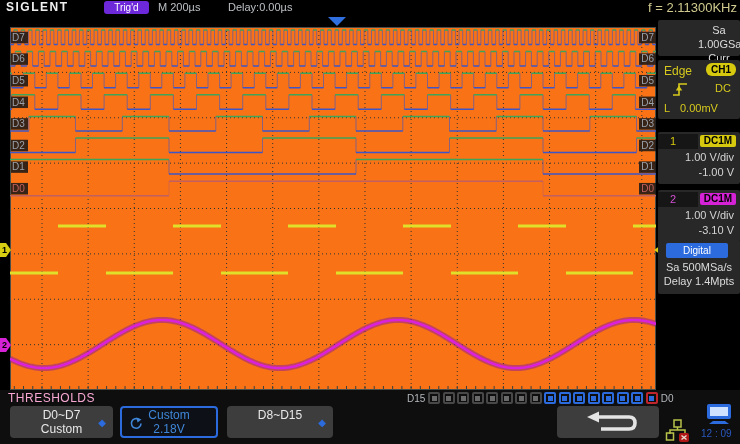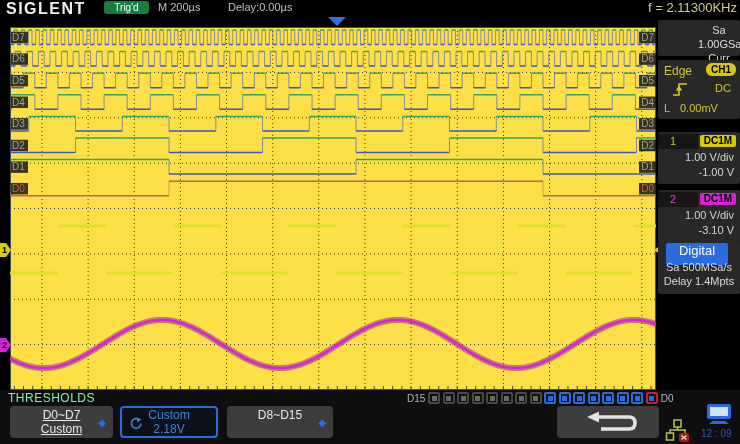--- a/index.html
+++ b/index.html
@@ -1,42 +1,42 @@
 <!DOCTYPE html>
 <html><head>
 <meta charset="utf-8">
 <style>
   html,body{margin:0;padding:0;width:740px;height:444px;background:#000;overflow:hidden;
     font-family:"Liberation Sans",sans-serif;}
   #screen{position:absolute;inset:0;}
   
-  .logo{position:absolute;left:6px;top:0;color:#f0f0f0;font-size:16px;font-weight:bold;letter-spacing:1.5px;}
-  .trigd{position:absolute;left:104px;top:1px;width:45px;height:13px;background:#15803d;border-radius:3px;
+  .logo{position:absolute;left:6px;top:0;color:#f0f0f0;font-size:12px;font-weight:bold;letter-spacing:1.5px;}
+  .trigd{position:absolute;left:104px;top:1px;width:45px;height:13px;background:#6d28d9;border-radius:3px;
     color:#fff;font-size:10px;text-align:center;line-height:13px;}
   .tb-text{position:absolute;top:1px;color:#bcc0c4;font-size:11px;}
   .freq{position:absolute;right:3px;top:0;color:#d0ca8e;font-size:13px;}
   
-  #grid{position:absolute;left:10px;top:27px;width:646px;height:363px;background:#fde047;}
+  #grid{position:absolute;left:10px;top:27px;width:646px;height:363px;background:#f97316;}
   
   .trig-tri{position:absolute;left:328px;top:17px;width:0;height:0;
     border-left:9px solid transparent;border-right:9px solid transparent;border-top:9px solid #2f6fe0;}
   .chan-marker{position:absolute;left:0;width:11px;height:14px;color:#000;font-size:9px;font-weight:bold;
     line-height:14px;padding-left:2px;clip-path:polygon(0 0,55% 0,100% 50%,55% 100%,0 100%);box-sizing:border-box;}
   .trig-level-tri{position:absolute;left:654px;top:241px;width:0;height:0;
     border-top:9px solid transparent;border-bottom:9px solid transparent;border-right:13px solid #d8ce12;}
   
   .sbox{position:absolute;left:658px;width:82px;background:#282828;border-radius:2px;box-sizing:border-box;}
   .sline{color:#dcdcdc;font-size:11px;text-align:center;line-height:14px;}
   .ytext{color:#d6c91c;}
   .badge{position:absolute;border-radius:2px;color:#000;font-weight:bold;font-size:10px;text-align:center;}
   .numcell{position:absolute;left:0;top:2px;width:40px;height:15px;background:#161616;font-size:11px;
     line-height:15px;padding-left:12px;box-sizing:border-box;}
   
   #menubar{position:absolute;left:0;top:390px;width:740px;height:54px;background:#0e0e0e;}
-  .thr{position:absolute;left:8px;top:1px;color:#86efac;font-size:12px;letter-spacing:.5px;}
+  .thr{position:absolute;left:8px;top:1px;color:#f9a8d4;font-size:12px;letter-spacing:.5px;}
   .dstrip{position:absolute;left:407px;top:2px;height:12px;display:flex;align-items:center;gap:3px;}
   .dstrip .lab{color:#b4b8bc;font-size:10px;}
   .dbox{width:8px;height:8px;border:2px solid #484848;border-radius:2px;position:relative;}
   .dbox::after{content:"";position:absolute;inset:1.5px;background:#6a6a6a;}
   .dbox.on{border-color:#2b6bdd;} .dbox.on::after{background:#2b6bdd;}
   .dbox.sel{border-color:#c0242c;} .dbox.sel::after{background:#2b6bdd;}
   .mbtn{position:absolute;top:16px;height:32px;background:#3d3d3d;border-radius:4px;color:#e8e8e8;
     font-size:12px;text-align:center;box-sizing:border-box;padding-top:2px;}
   .mbtn .l1,.mbtn .l2{line-height:14px;}
   .mbtn.active{background:#0d1117;border:2px solid #2b6bdd;color:#3f86d9;padding-top:0;}
@@ -244,21 +244,21 @@
       <div style="position:absolute;right:6px;top:19px;color:#d4d4d4;font-size:11px;">1.00 V/div</div>
       <div style="position:absolute;right:6px;top:34px;color:#d4d4d4;font-size:11px;">-1.00 V</div>
     </div>
     <div class="sbox" style="top:190px;height:52px;">
       <div class="numcell" style="color:#d24fd2;">2</div>
       <span class="badge" style="right:4px;top:3px;width:36px;height:12px;line-height:12px;background:#d622d6;">DC1M</span>
       <div style="position:absolute;right:6px;top:19px;color:#d4d4d4;font-size:11px;">1.00 V/div</div>
       <div style="position:absolute;right:6px;top:34px;color:#d4d4d4;font-size:11px;">-3.10 V</div>
     </div>
     <div class="sbox" style="top:240px;height:54px;">
-      <div style="position:absolute;left:8px;top:3px;width:62px;height:22px;background:#2b6bdd;border-radius:2px;color:#fff;font-size:13px;text-align:center;line-height:15px;">Digital</div>
+      <div style="position:absolute;left:8px;top:3px;width:62px;height:15px;background:#2b6bdd;border-radius:2px;color:#fff;font-size:10px;text-align:center;line-height:15px;">Digital</div>
       <div class="sline" style="position:absolute;left:0;right:0;top:20px;">Sa 500MSa/s</div>
       <div class="sline" style="position:absolute;left:0;right:0;top:34px;">Delay 1.4Mpts</div>
     </div>
   </div>
 
   <div id="menubar">
     <div class="thr">THRESHOLDS</div>
     <div class="dstrip">
       <span class="lab">D15</span>
       <span id="dboxes" style="display:flex;gap:2.5px;">
@@ -275,21 +275,21 @@
           <span class="dbox on"></span>
           <span class="dbox on"></span>
           <span class="dbox on"></span>
           <span class="dbox on"></span>
           <span class="dbox on"></span>
           <span class="dbox sel"></span>
         </span>
       <span class="lab">D0</span>
     </div>
     <div id="mbtns">
-        <div class="mbtn" style="left: 10px; width: 103px; text-decoration: underline;">
+        <div class="mbtn" style="left: 10px; width: 103px;">
           <div class="l1">D0~D7</div>
           <div class="l2">Custom</div>
           <span class="diamond">◆</span>
         </div>
         <div class="mbtn active" style="left: 120px; width: 98px;">
           <div class="l1">Custom</div>
           <div class="l2">2.18V</div>
           <svg class="knob" width="13" height="14">
             <path d="M10 2.5 A4.8 4.8 0 1 0 12 6.5" fill="none" stroke="#3f86d9" stroke-width="1.6"></path>
             <polygon points="7.5,0.5 12.5,2.5 8.5,5.5" fill="#3f86d9"></polygon>

